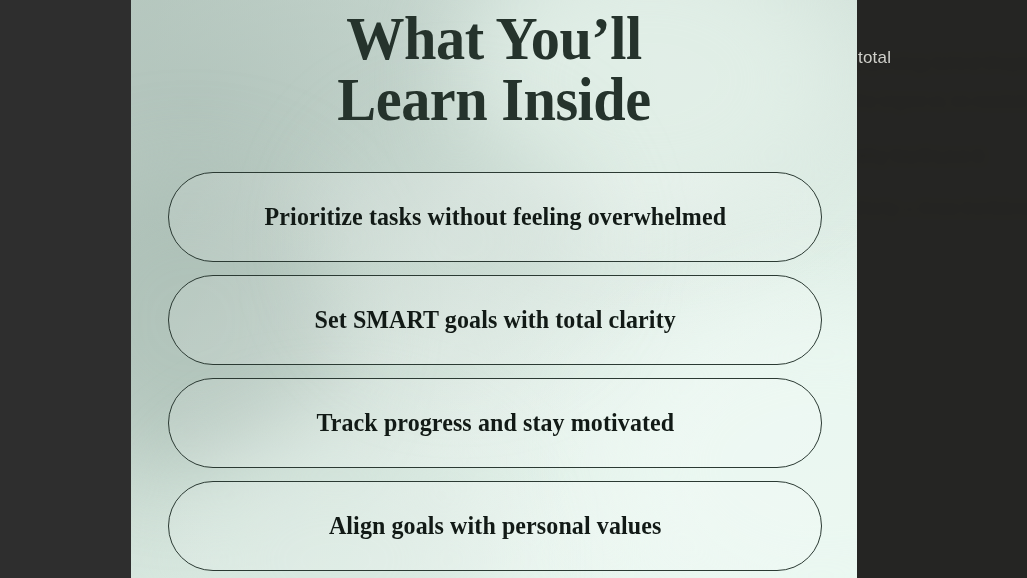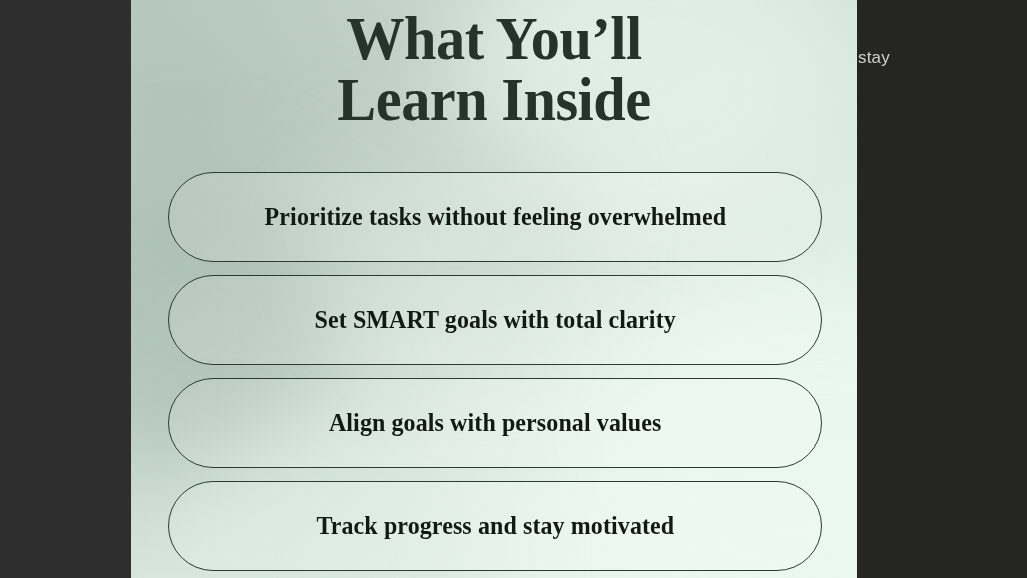--- a/index.html
+++ b/index.html
@@ -146,21 +146,21 @@
       <span class="sect">Why You’ll Love It</span>
       <span class="bullet">Clarity — Know</span>
       <span class="bullet">Confidence — B</span>
       
       
     </div>
   </div>
 
   <div class="scrim"></div>
 
-  <div class="ducts">stay</div>
+  <div class="ducts">total</div>
 
   <div class="frame-left"></div>
 
   <div class="panel">
     <div class="panel-inner">
 
       <div class="blob b1"></div>
       <div class="blob b2"></div>
       <div class="blob b3"></div>
       <div class="blob b4"></div>
@@ -175,25 +175,25 @@
 
         <div class="pill">
           <span class="pill-label">Prioritize tasks without feeling overwhelmed</span>
         </div>
 
         <div class="pill">
           <span class="pill-label">Set SMART goals with total clarity</span>
         </div>
 
         <div class="pill">
-          <span class="pill-label">Align goals with personal values</span>
+          <span class="pill-label">Track progress and stay motivated</span>
         </div>
 
         <div class="pill">
-          <span class="pill-label">Track progress and stay motivated</span>
+          <span class="pill-label">Align goals with personal values</span>
         </div>
 
       </div>
 
     </div>
   </div>
 
 </div>
 
 </body></html>

